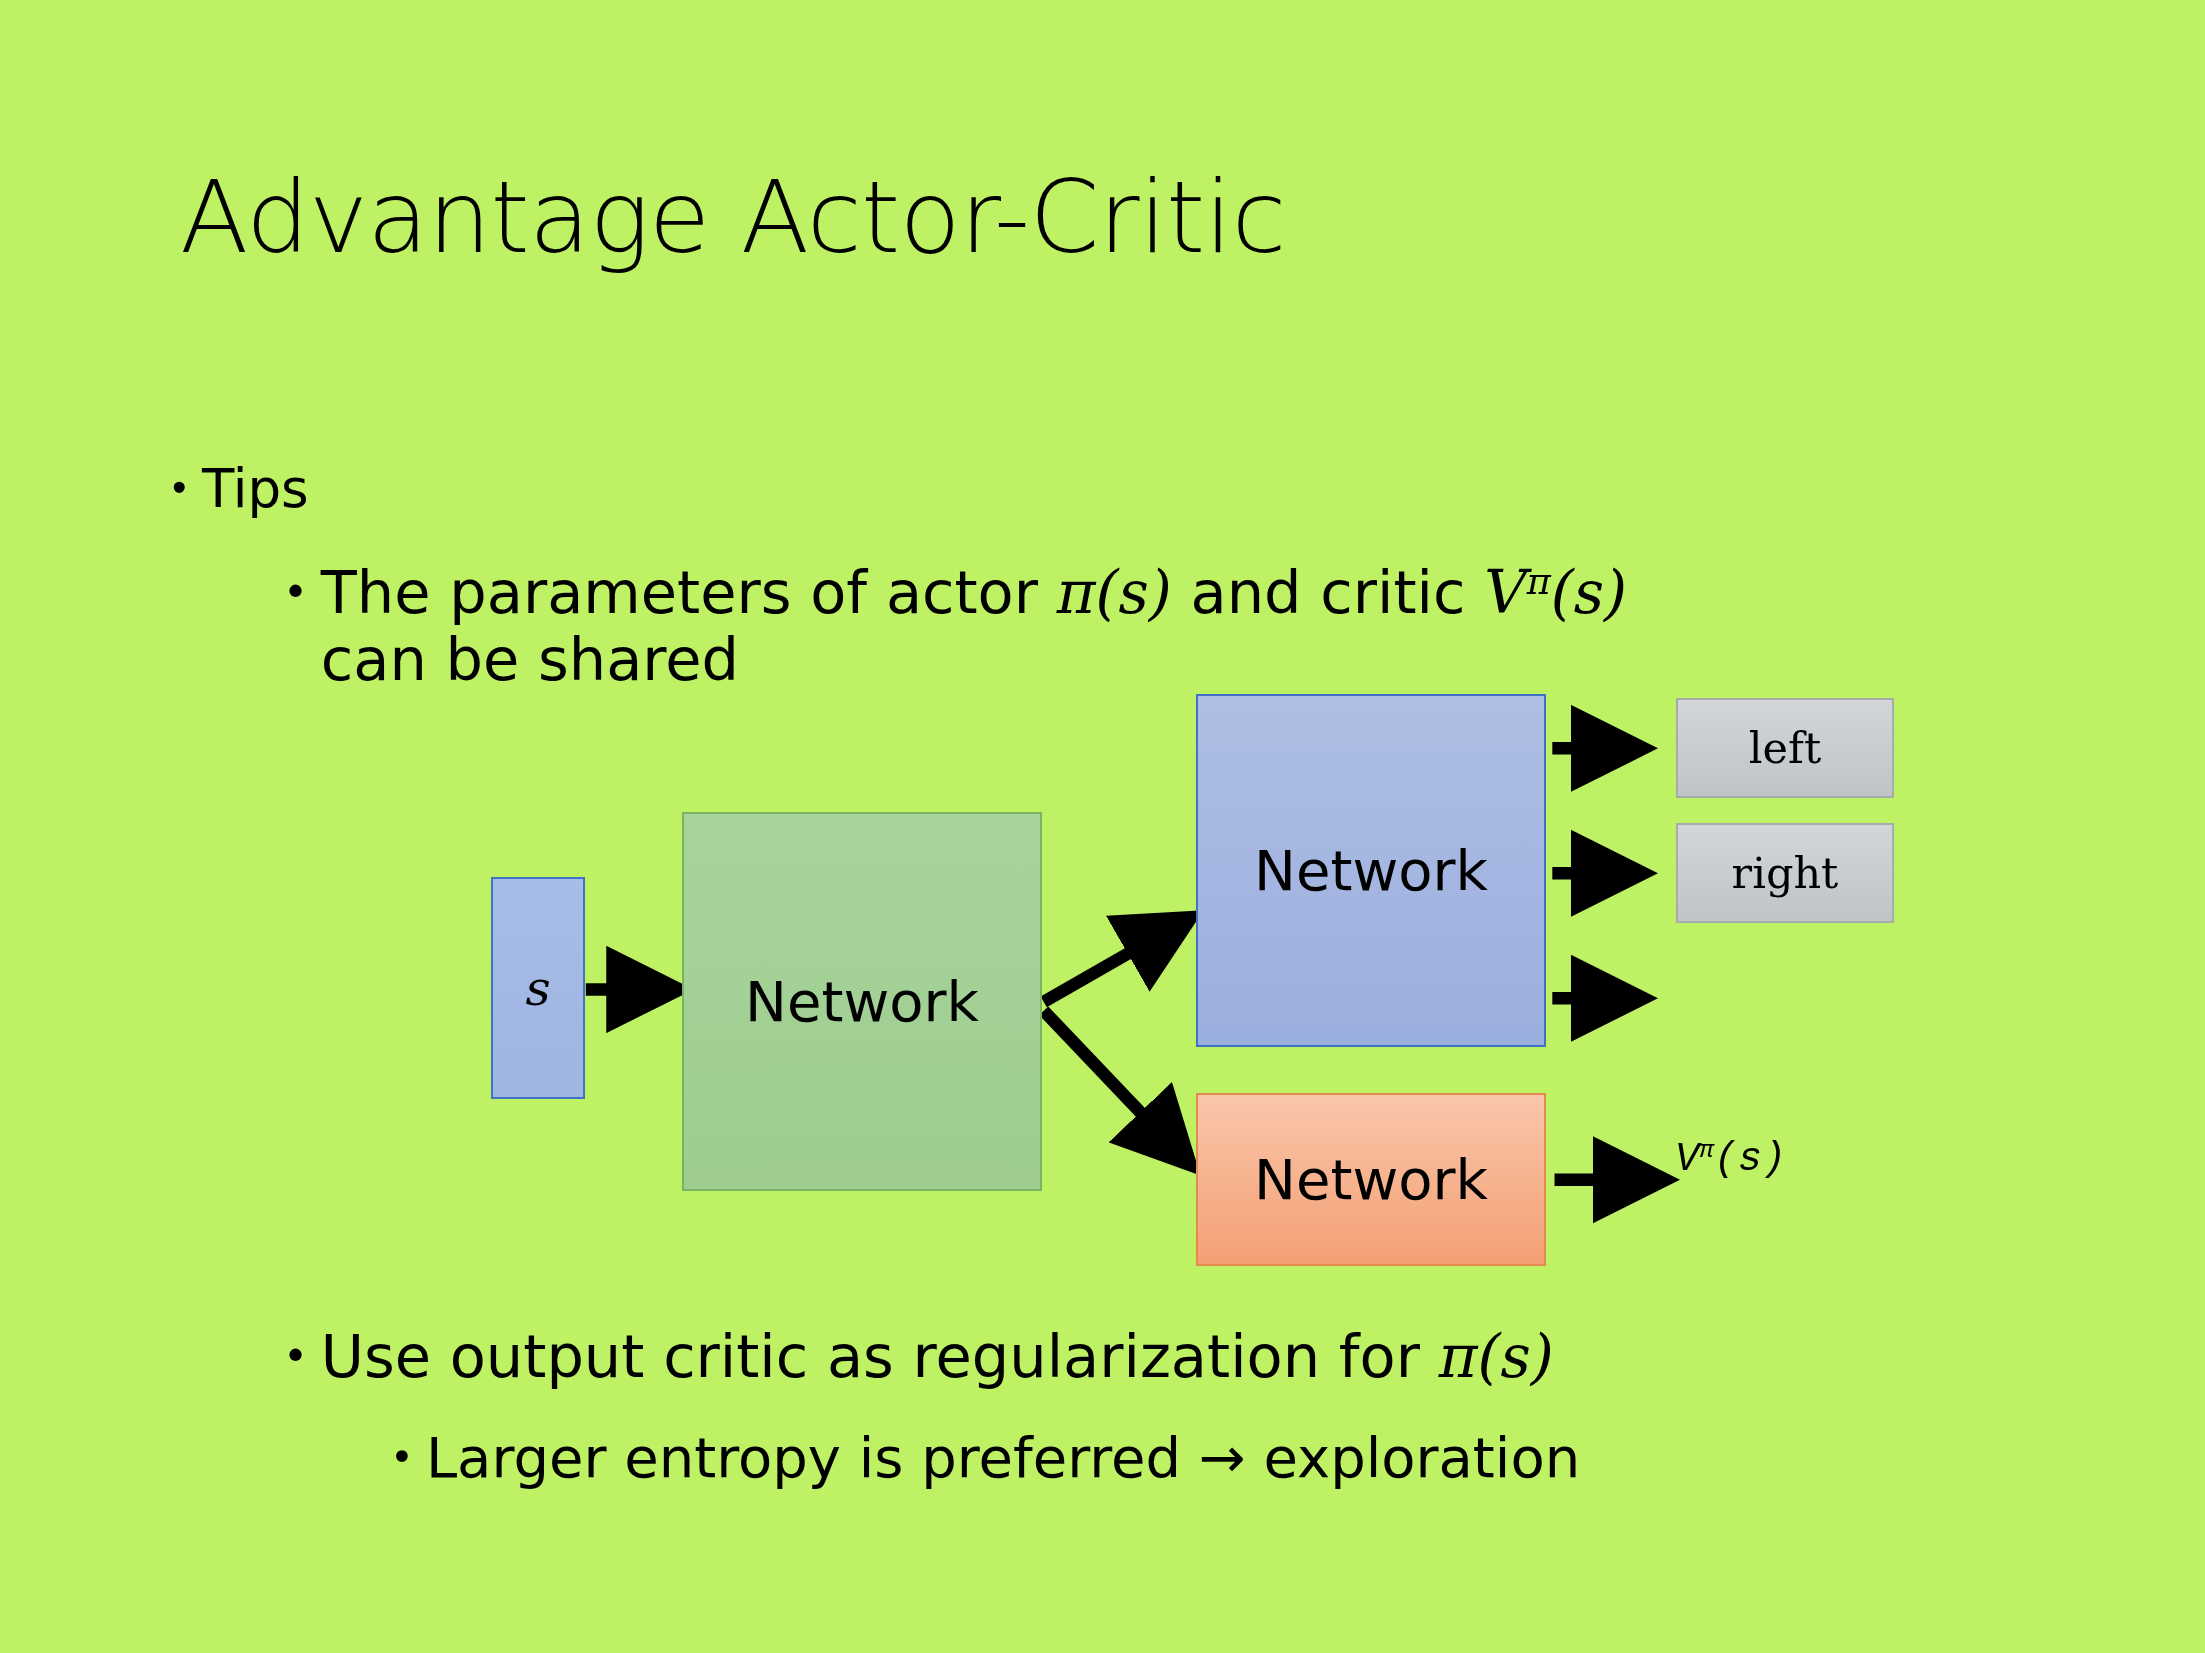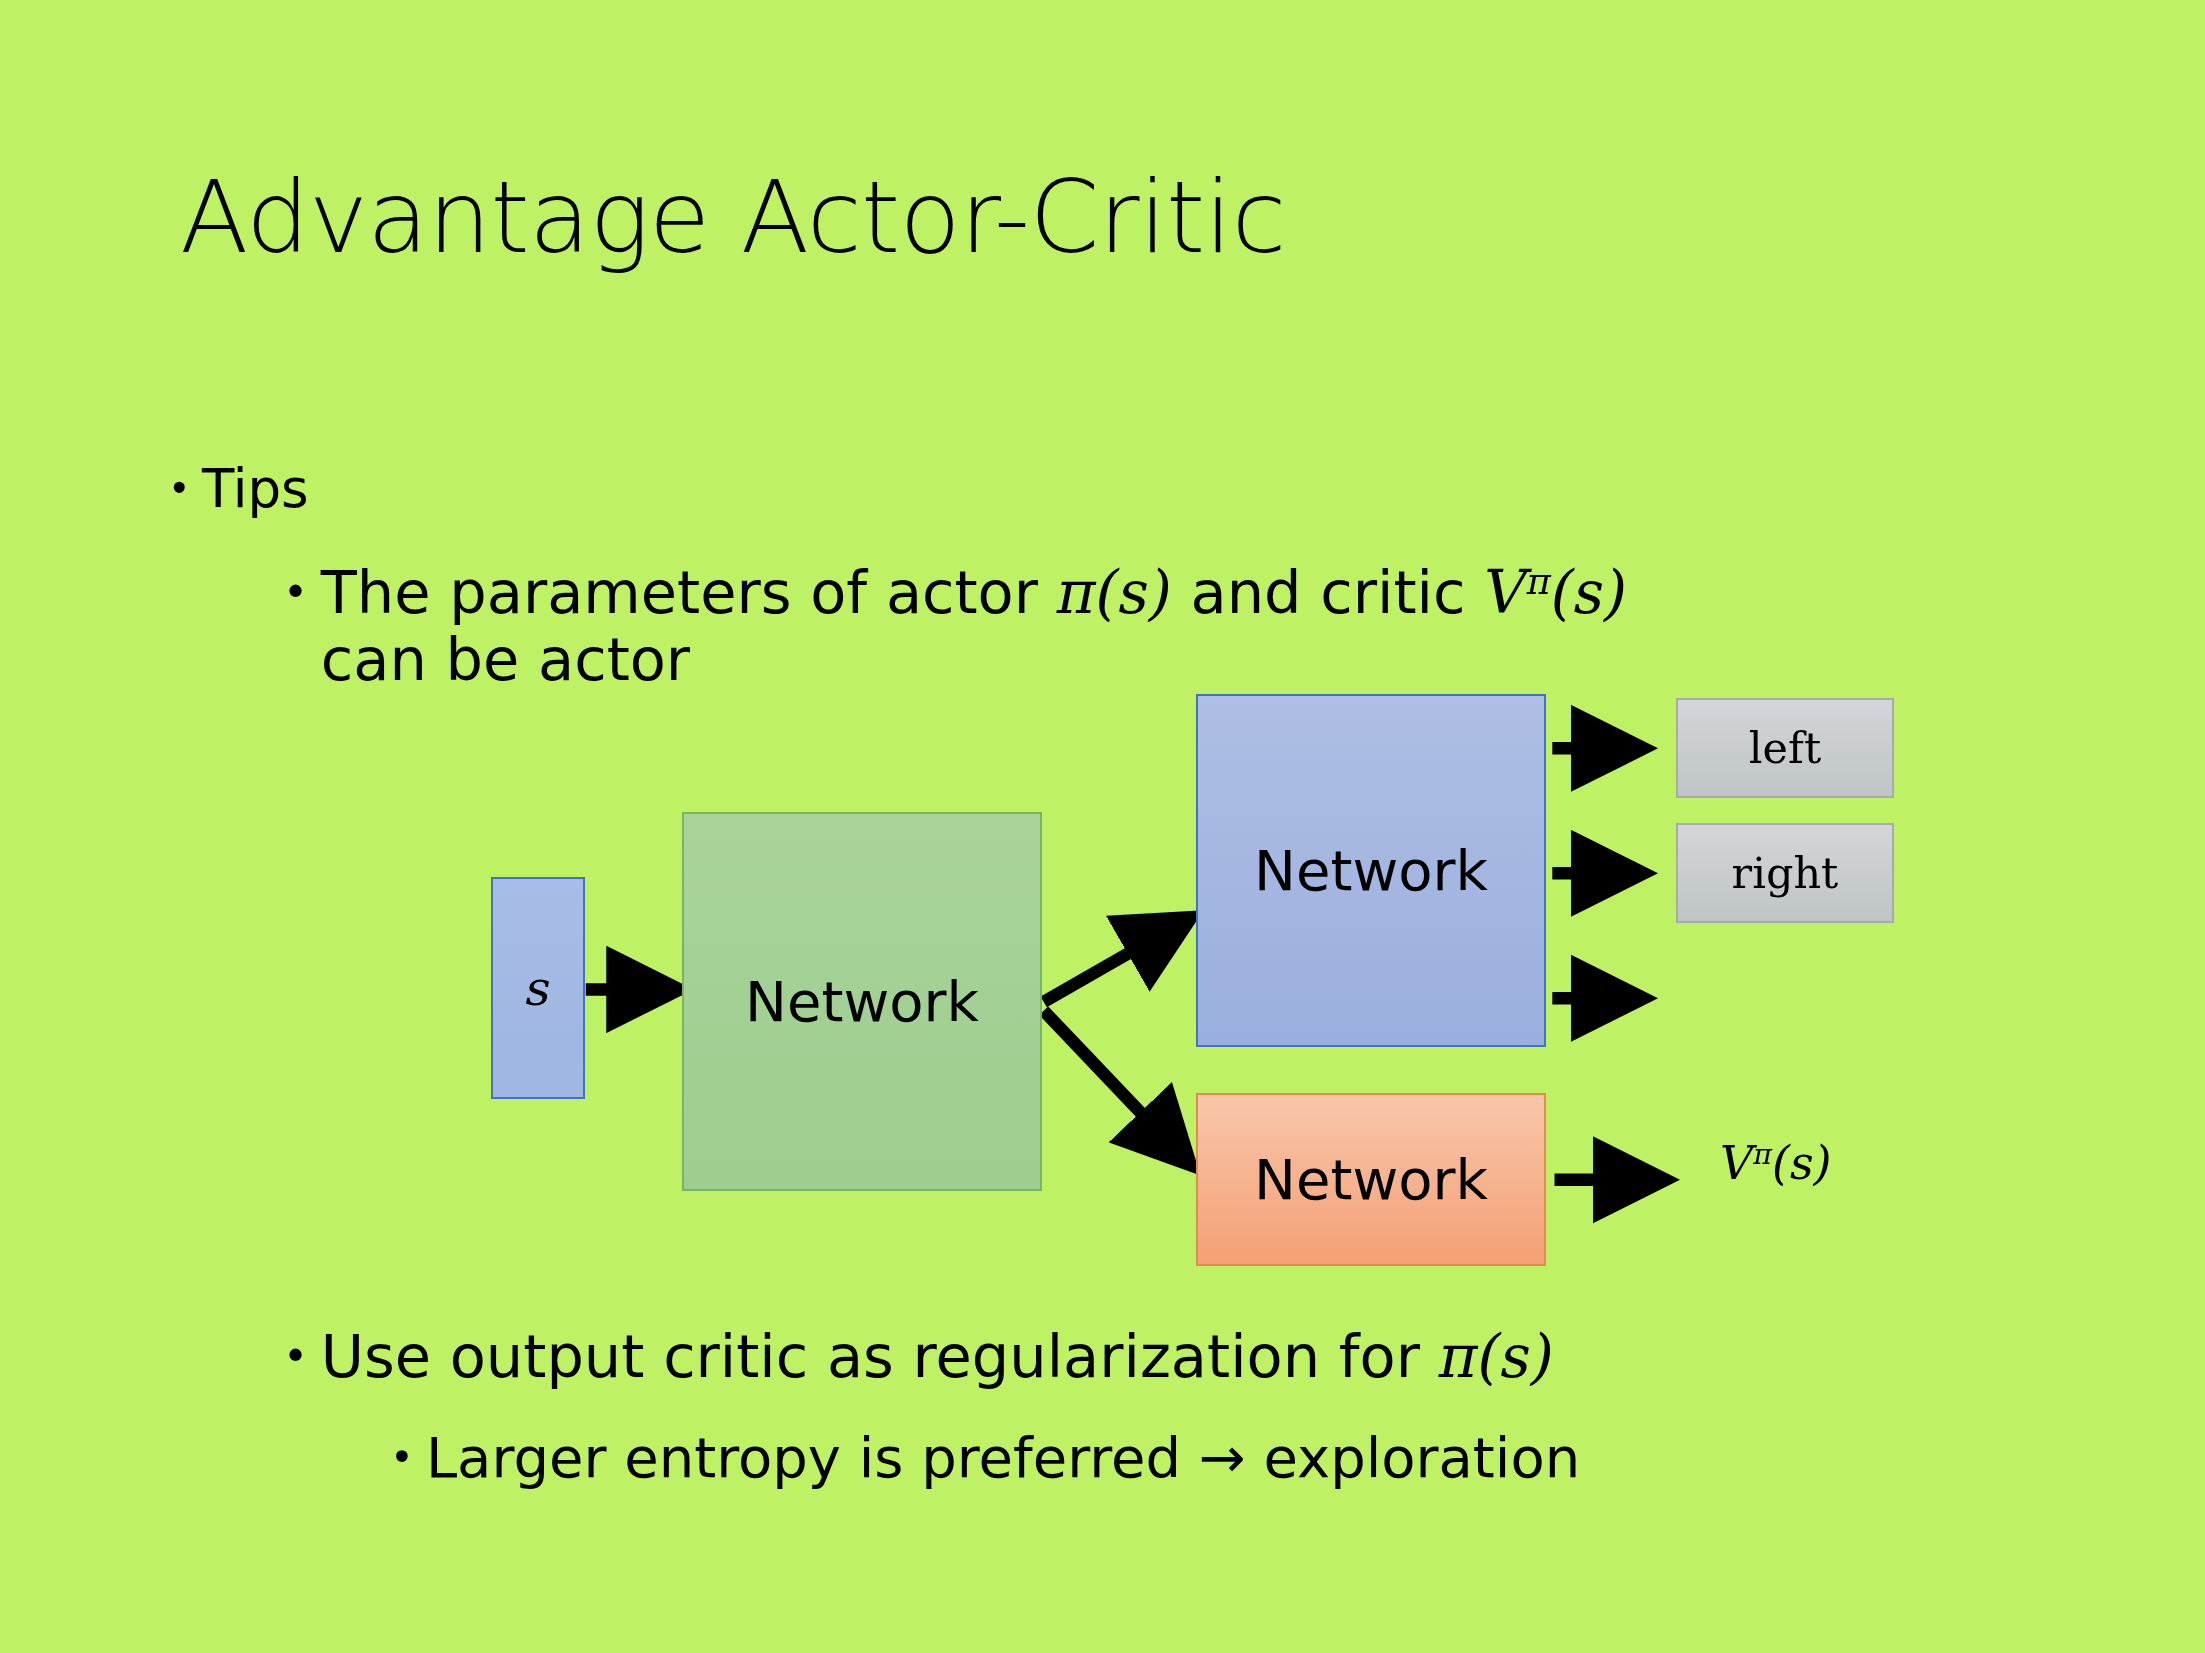--- a/index.html
+++ b/index.html
@@ -170,24 +170,25 @@
     font-family: "DejaVu Serif", serif;
     font-size: 43px;
   }
   #box-left  { top: 698px; }
   #box-right { top: 823px; text-align: right; }
   #box-fire  { top: 948px; }
 
   
   #critic-output {
     position: absolute;
-    left: 1720px;
+    left: 1675px;
     top: 1136px;
-    font-size: 46px;
+    font-size: 40px;
     white-space: nowrap;
+    font-family: Liberation Mono, monospace;
   }
 
   svg#arrows {
     position: absolute;
     left: 0;
     top: 0;
     width: 2205px;
     height: 1654px;
   }
 </style>
@@ -198,21 +199,21 @@
 
   <div id="slide-title">Advantage Actor-Critic</div>
 
   <div class="bullet" id="b-tips">
     <span class="dot">•</span>
     <span class="btxt">Tips</span>
   </div>
 
   <div class="bullet" id="b-params">
     <span class="dot">•</span>
-    <span class="btxt"><span>The parameters of actor </span><span class="math">π(s)</span><span> and critic </span><span class="math"><span>V</span><sup>π</sup><span>(s)</span></span><br><span>can be actor</span></span>
+    <span class="btxt"><span>The parameters of actor </span><span class="math">π(s)</span><span> and critic </span><span class="math"><span>V</span><sup>π</sup><span>(s)</span></span><br><span>can be shared</span></span>
   </div>
 
   <div class="bullet" id="b-entropy">
     <span class="dot">•</span>
     <span class="btxt"><span>Use output critic as regularization for </span><span class="math">π(s)</span></span>
   </div>
 
   <div class="bullet" id="b-larger">
     <span class="dot">•</span>
     <span class="btxt">Larger entropy is preferred → exploration</span>

